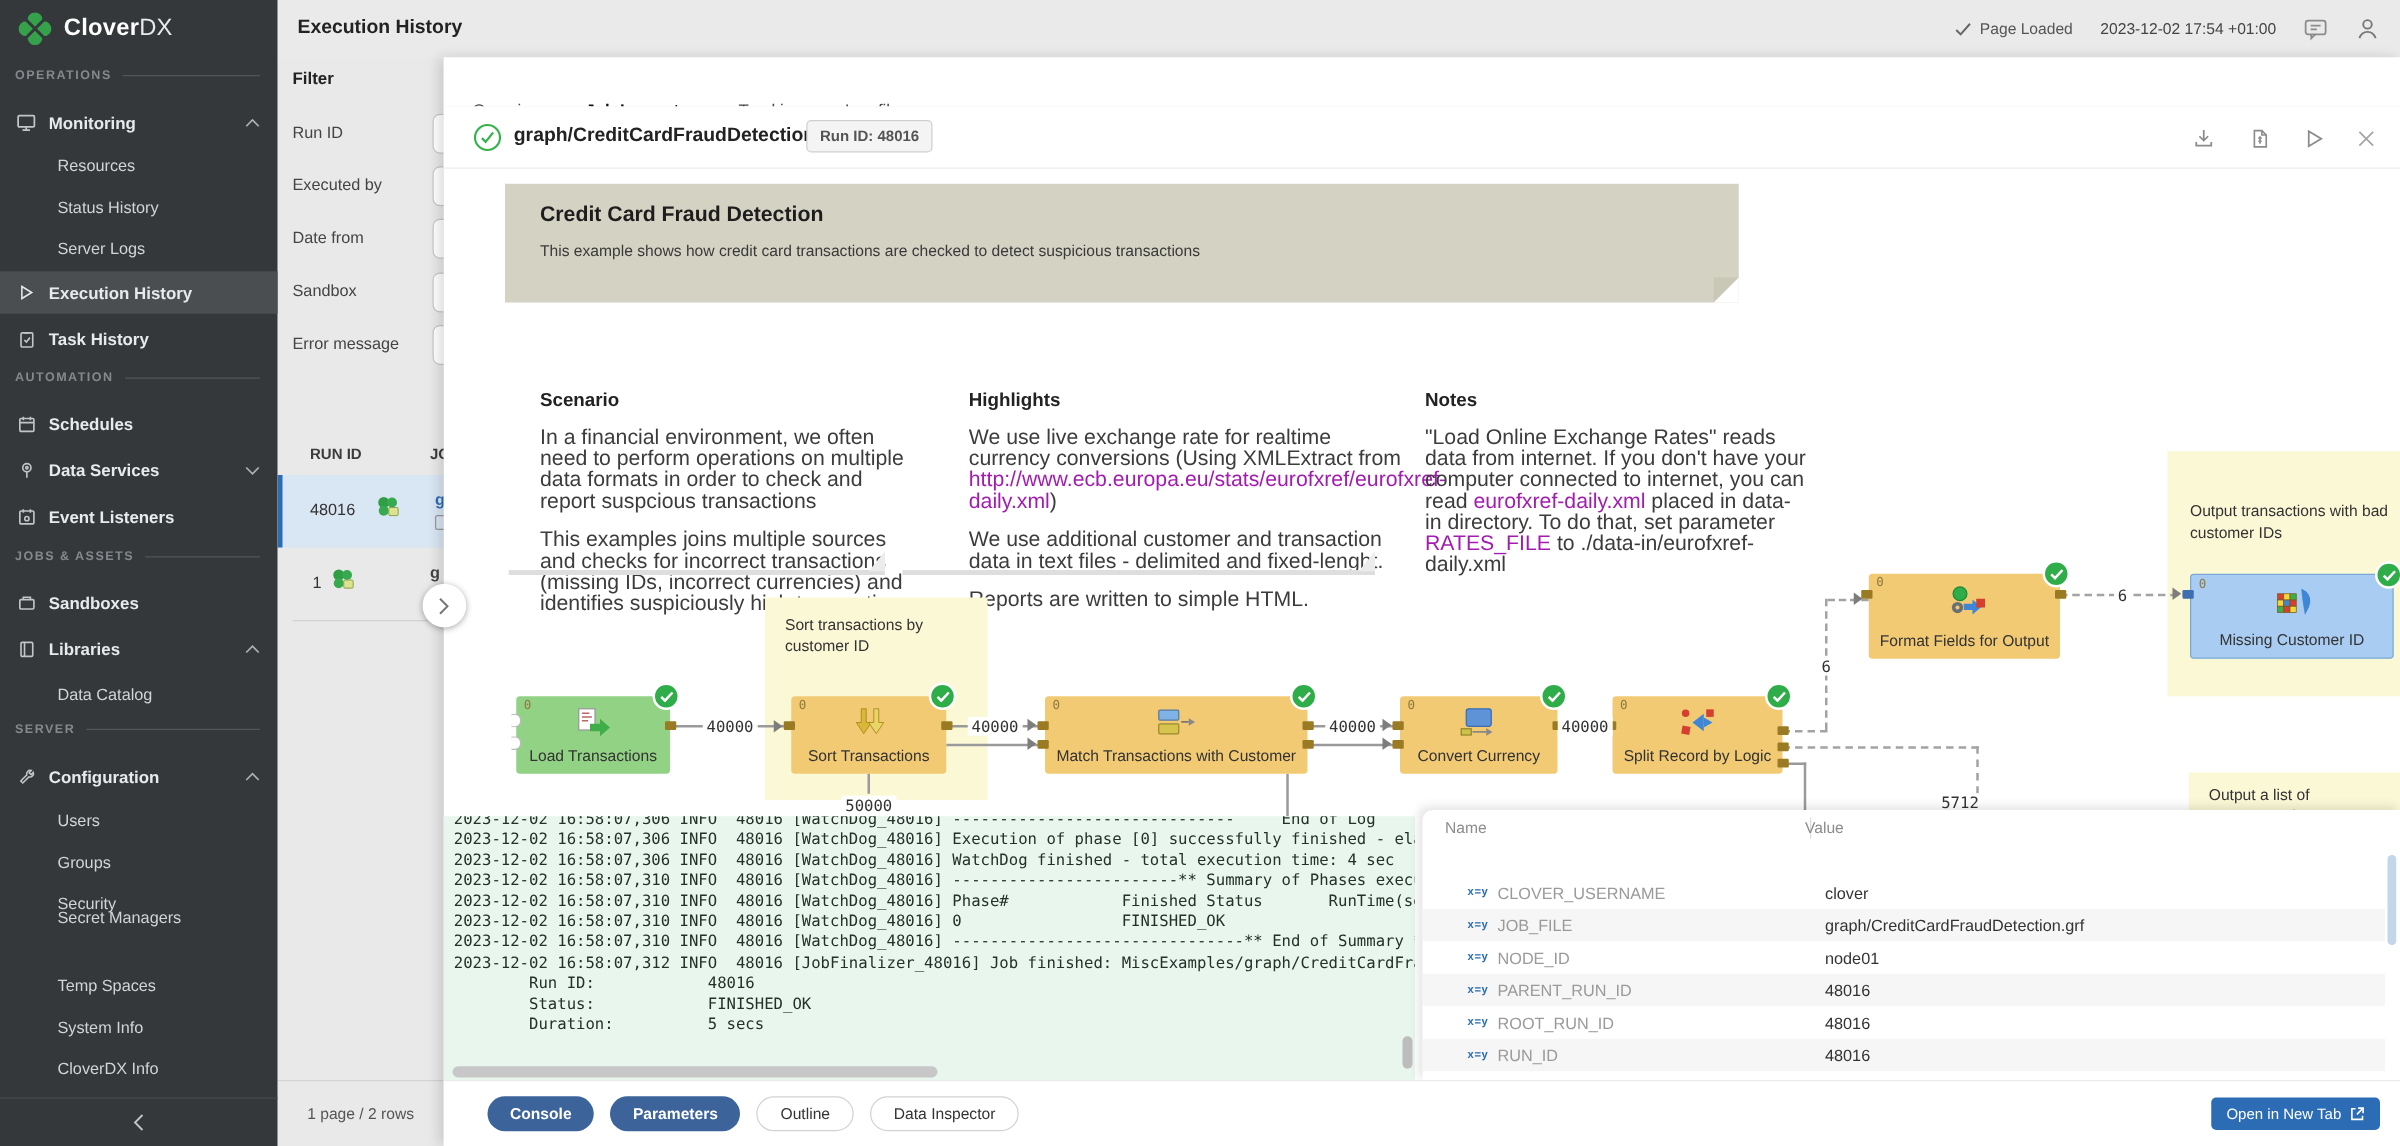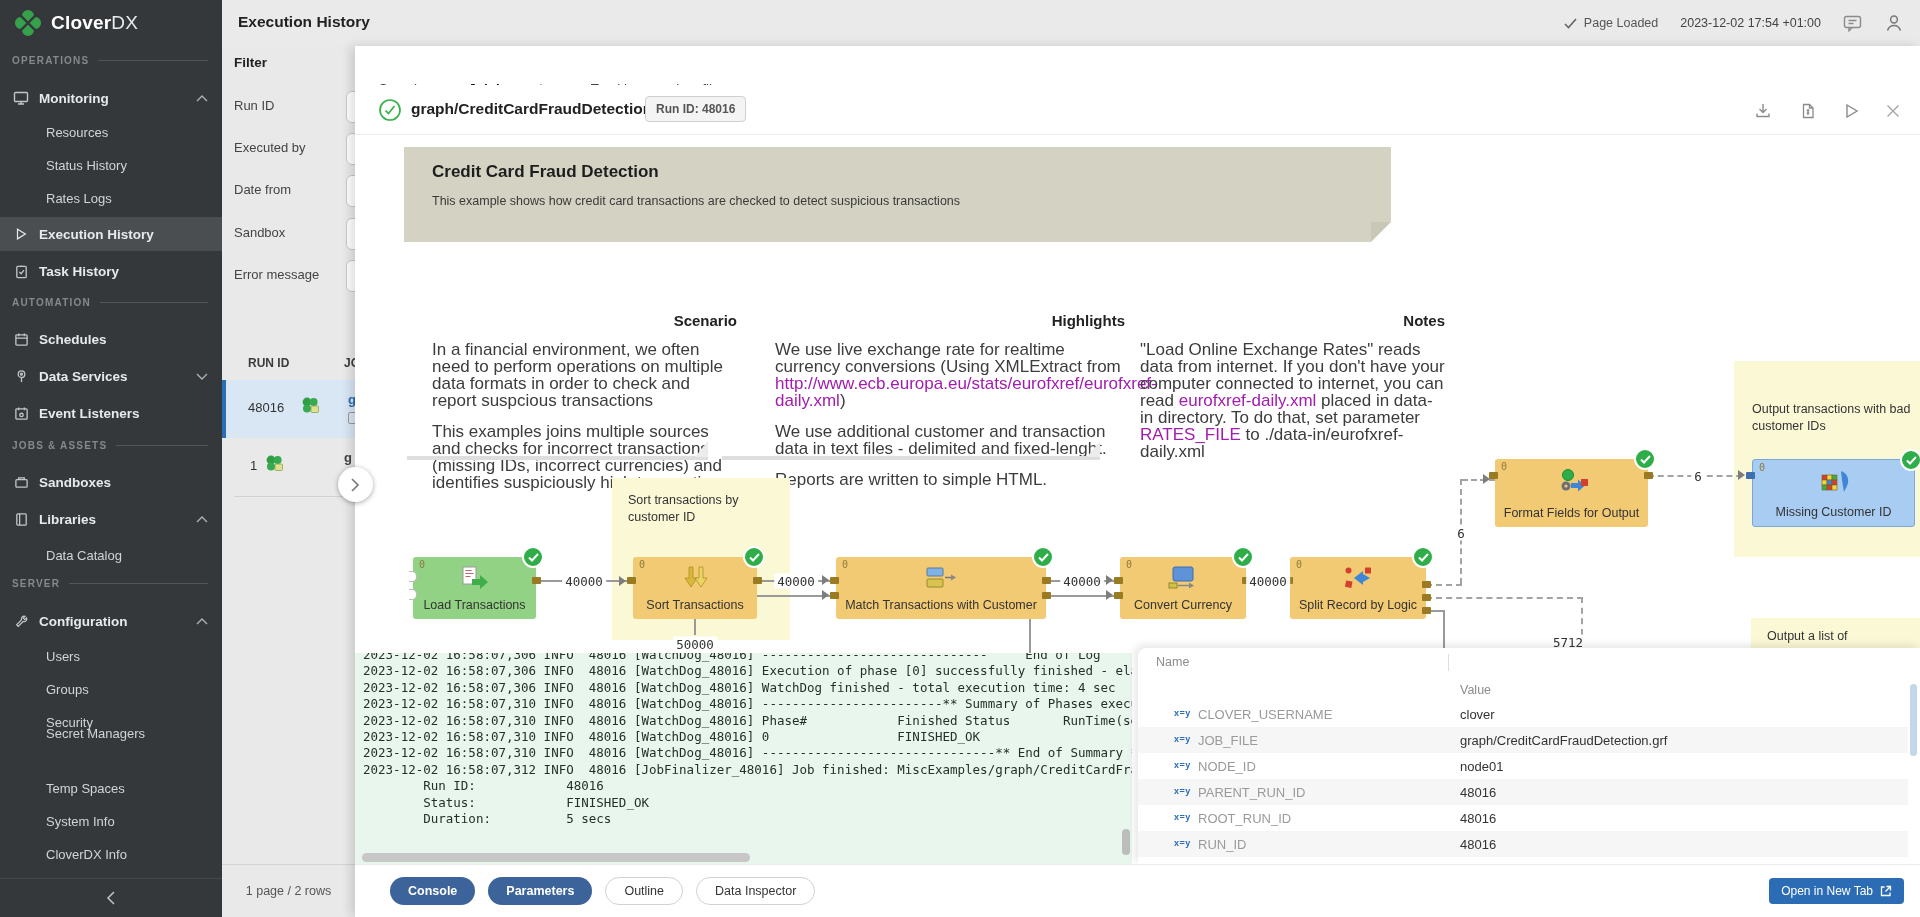--- a/index.html
+++ b/index.html
@@ -49,21 +49,21 @@
   .job-title{position:absolute;left:56px;top:15px;font-size:15.5px;font-weight:700;color:#222;}
   .run-badge{position:absolute;left:290px;top:11px;background:#f4f4f4;border:1px solid #cfcfcf;border-radius:4px;font-size:12px;font-weight:700;color:#555;padding:5px 10px;}
   .tool-ic{position:absolute;top:16px;width:20px;height:20px;cursor:pointer;display:flex;align-items:center;justify-content:center;}
 
   
   .desc-box{position:absolute;left:49px;top:101px;width:987px;height:95px;background:#d4d2c2;}
   .desc-fold{position:absolute;right:0;bottom:0;width:0;height:0;border-bottom:20px solid #fff;border-left:20px solid transparent;}
   .desc-fold2{position:absolute;right:0;bottom:0;width:0;height:0;border-top:20px solid #bdbba9;border-right:20px solid transparent;opacity:.45;}
   .desc-title{position:absolute;left:28px;top:15px;font-size:17px;font-weight:700;color:#1d1d1d;}
   .desc-sub{position:absolute;left:28px;top:47px;font-size:12.5px;color:#3a3a3a;}
-  .col-h{font-size:15px;font-weight:700;color:#222;margin:0 0 10px 0;text-align:right;}
+  .col-h{font-size:15px;font-weight:700;color:#222;margin:0 0 10px 0;}
   .col-p{font-size:17px;line-height:17px;color:#3c3c3c;margin:12px 0 14px 0;}
   .lnk{color:#a21caf;cursor:pointer;}
   .phase-line{position:absolute;height:4px;background:#dedede;}
   .phase-flag{position:absolute;width:0;height:0;border-bottom:16px solid #ececec;border-left:13px solid transparent;}
 
   .gnode{position:absolute;border-radius:3px;font-size:12.5px;color:#333;cursor:pointer;}
   .nlabel{position:absolute;left:2px;right:2px;bottom:7px;text-align:center;white-space:nowrap;}
   .nport0{position:absolute;left:6px;top:2px;font:10px "DejaVu Sans Mono",monospace;color:#8d7a3f;}
   .nicon{position:absolute;left:50%;top:9px;transform:translateX(-50%);}
   .chk{position:absolute;top:-11px;right:-8px;width:22px;height:22px;border-radius:50%;background:#2fad49;border:2px solid #fff;display:flex;align-items:center;justify-content:center;box-sizing:border-box;}
@@ -142,21 +142,21 @@
             <polyline points="1,6.5 6,1.5 11,6.5"></polyline>
           </svg></span>
     </div>
     <div class="nav-item sub" style="top:115px;">
         <span>Resources</span>
       </div>
     <div class="nav-item sub" style="top:148px;">
         <span>Status History</span>
       </div>
     <div class="nav-item sub" style="top:181px;">
-        <span>Rates Logs</span>
+        <span>Server Logs</span>
       </div>
 
     <div class="nav-item active" style="top:217px;">
       <span class="ico">
           <svg width="14" height="14" viewBox="0 0 16 16" fill="none" stroke="#e7e9ea" stroke-width="1.4">
             <path d="M4 2.5l9 5.5-9 5.5z"></path>
           </svg>
         </span>
       <span>Execution History</span>
     </div>
@@ -619,21 +619,21 @@
         <div class="cline">        Duration:          5 secs</div>
       </div>
       <div class="hscroll"></div>
       <div class="vscroll"></div>
     </div>
 
     <div class="params">
       <div class="p-hdr">
         <span class="h" style="left:18px;">Name</span>
         <span class="p-div"></span>
-        <span class="h" style="left:322px;margin-top:28px;">Value</span>
+        <span class="h" style="left:306px;">Value</span>
       </div>
       <div class="p-row" style="top:53px;">
         <span class="xy">x=y</span>
         <span class="p-name">CLOVER_USERNAME</span>
         <span class="p-val">clover</span>
       </div>
       <div class="p-row alt" style="top:79px;">
         <span class="xy">x=y</span>
         <span class="p-name">JOB_FILE</span>
         <span class="p-val">graph/CreditCardFraudDetection.grf</span>

